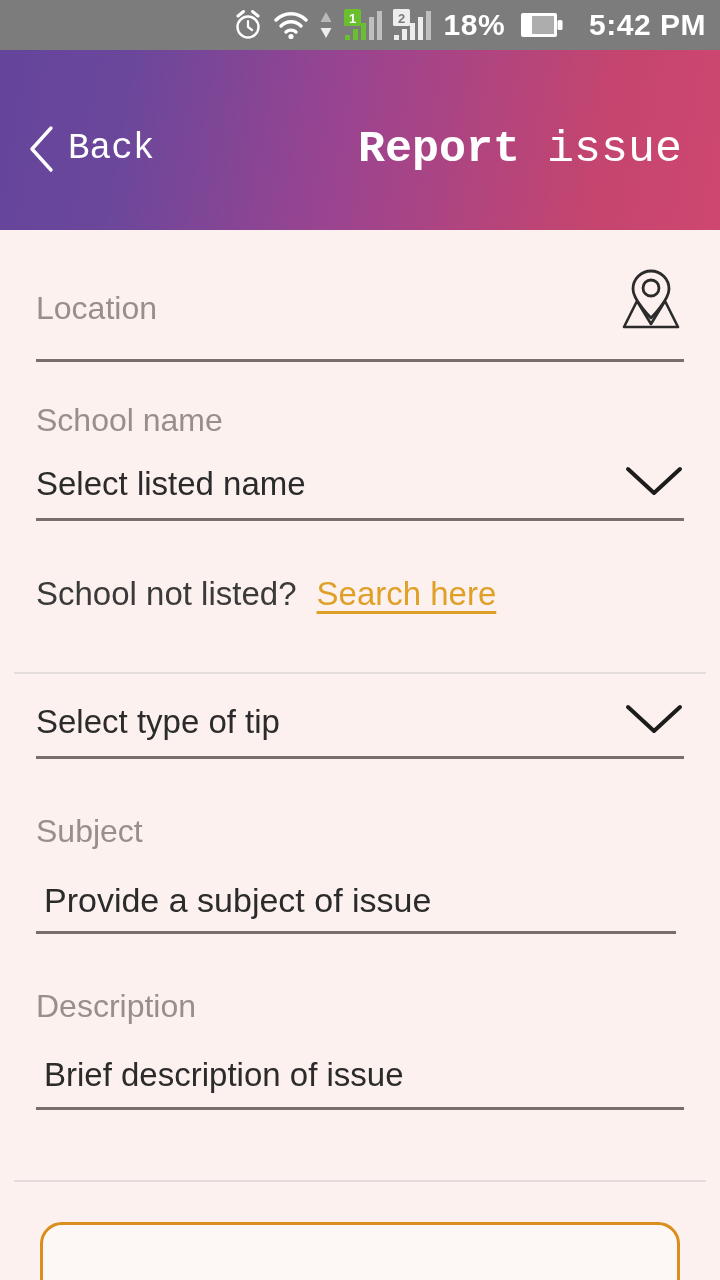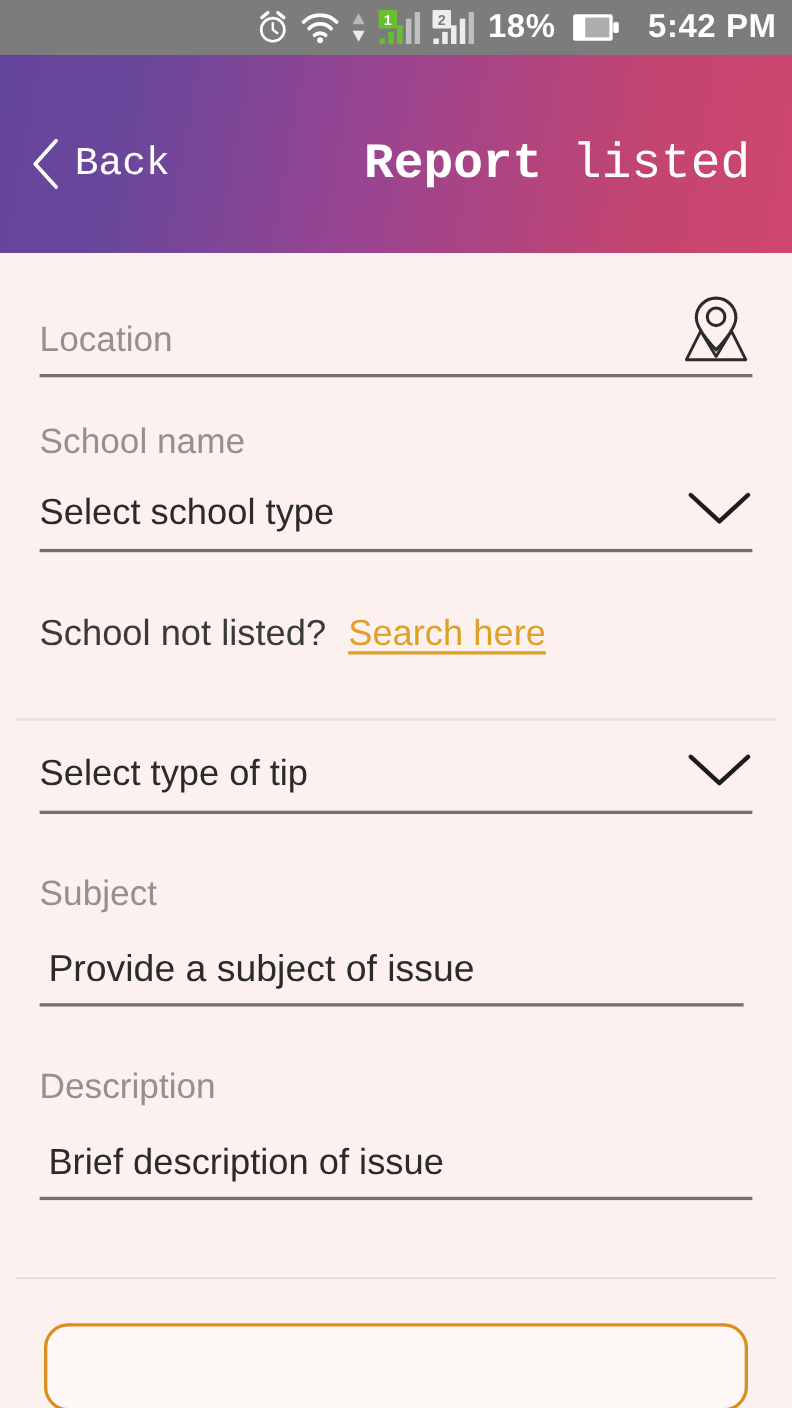--- a/index.html
+++ b/index.html
@@ -55,21 +55,21 @@
   .content{ width:720px; padding:0; }
 
   .label-muted{
     color:#9A8E8B; font-size:32px; font-weight:400; line-height:1;
   }
   .value-dark{
     color:#2B2B2B; font-size:33px; font-weight:400; line-height:1;
   }
 
   
-  .loc-row{ position:relative; margin:0 36px; padding-top:56px; height:110px; }
+  .loc-row{ position:relative; margin:0 36px; padding-top:56px; height:129px; }
   .loc-label{ position:absolute; left:0; top:62px; }
   .icon-location{ position:absolute; right:0; top:36px; width:66px; height:66px; display:block; }
   .rule{ height:3px; background:#7A6E6A; }
   .rule-loc{ margin:0 36px; }
 
   
   .sel-block{ margin:0 36px; position:relative; }
   .sel-label{ padding-top:42px; }
   .sel-value-row{
     display:flex; align-items:flex-end; justify-content:space-between;
@@ -191,42 +191,42 @@
   <div class="back-btn">
     <span>
       <svg class="icon-chevron-left" viewBox="0 0 26 48">
         <path d="M23 3 L4 24 L23 45" fill="none" stroke="#ffffff" stroke-width="3.4" stroke-linecap="round" stroke-linejoin="round"></path>
       </svg>
     </span>
     <span class="back-label">Back</span>
   </div>
   <div class="header-title">
     <span class="b">Report</span>
-    <span class="r">listed</span>
+    <span class="r">issue</span>
   </div>
 </div>
 
 <div class="content">
 
   <div class="loc-row">
     <div class="label-muted loc-label">Location</div>
     <span>
       <svg class="icon-location" viewBox="0 0 66 66">
         <path d="M6 61 L19 35 L33 58 L47 35 L60 61 Z" fill="none" stroke="#2B2B2B" stroke-width="2.6" stroke-linejoin="round"></path>
         <path d="M33 5 C23 5 15 13 15 23 C15 34 33 52 33 52 C33 52 51 34 51 23 C51 13 43 5 33 5 Z" fill="#FCF1EF" stroke="#2B2B2B" stroke-width="2.8" stroke-linejoin="round"></path>
         <circle cx="33" cy="22" r="8" fill="none" stroke="#2B2B2B" stroke-width="2.8"></circle>
       </svg>
     </span>
   </div>
   <div class="rule rule-loc"></div>
 
   <div class="sel-block">
     <div class="label-muted sel-label">School name</div>
     <div class="sel-value-row">
-      <span class="value-dark">Select school type</span>
+      <span class="value-dark">Select listed name</span>
       <span>
         <svg class="icon-chevron-down" viewBox="0 0 60 34">
           <path d="M4 5 L30 29 L56 5" fill="none" stroke="#1C1C1C" stroke-width="4" stroke-linecap="round" stroke-linejoin="round"></path>
         </svg>
       </span>
     </div>
     <div class="rule-field"></div>
   </div>
 
   <div class="not-listed">

